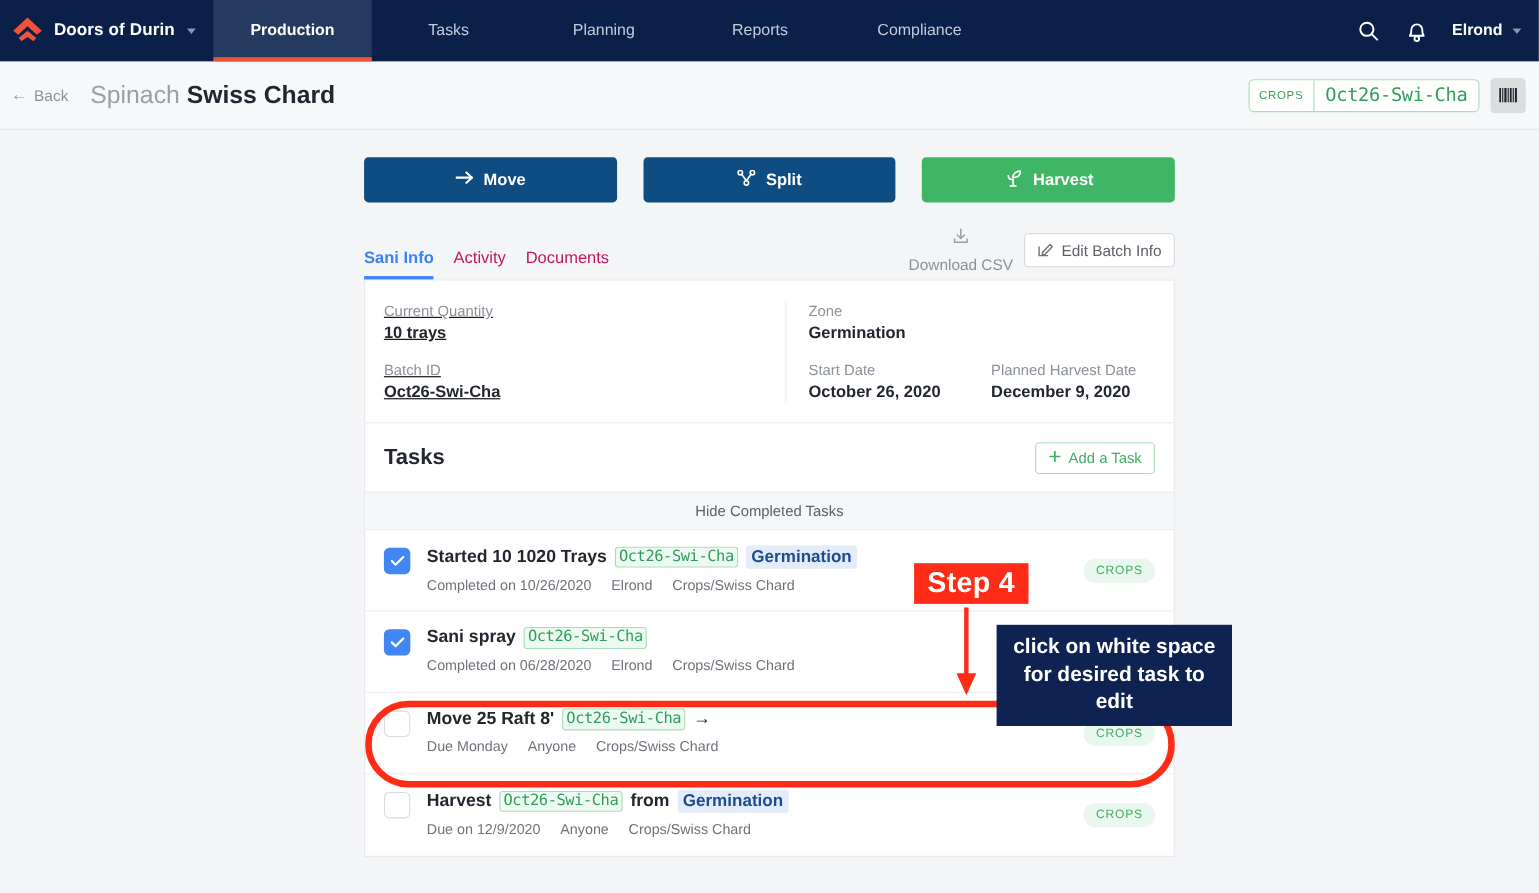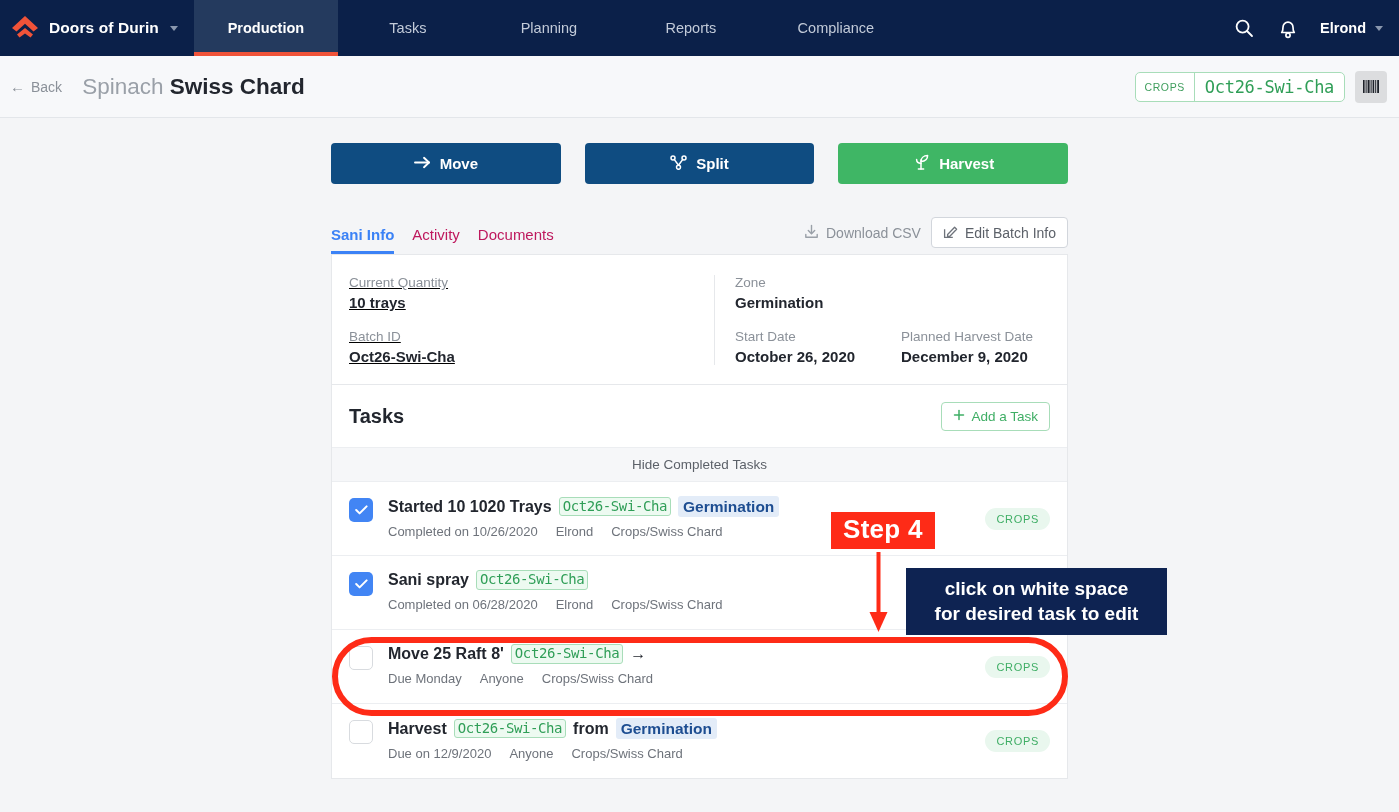--- a/index.html
+++ b/index.html
@@ -139,21 +139,21 @@
   .tab.active::after {
     content: ""; position: absolute; left: 0; right: 0; bottom: 0;
     height: 3px; background: #3b82f6;
   }
   .tabs-actions {
     margin-left: auto; display: flex; align-items: center; gap: 10px;
     padding-bottom: 6px;
   }
   .ghost-btn {
     display: flex; align-items: center; gap: 7px;
-    font-size: 14px; color: #8b9199;
+    font-size: 14px; color: #8b9199; flex-direction: column;
   }
   .outline-btn {
     display: flex; align-items: center; gap: 7px;
     font-size: 14px; color: #5c6169;
     border: 1px solid #d2d6dc; border-radius: 4px;
     height: 31px; padding: 0 11px; background: #fff;
   }
 
   
   .card {
@@ -240,21 +240,21 @@
     position: absolute; left: 831px; top: 512px;
     background: #fe2b17; color: #ffffff;
     font-size: 26px; font-weight: bold;
     padding: 3px 12px 6px 12px;
     letter-spacing: 0.3px; line-height: 1.08;
     z-index: 40;
   }
   .anno-arrow { position: absolute; left: 869px; top: 552px; z-index: 40; }
   .anno-tip {
     position: absolute; left: 906px; top: 568px;
-    width: 261px;
+    width: 214px;
     background: #0e2352; color: #ffffff;
     font-size: 19px; font-weight: bold;
     padding: 8px 10px 9px 10px;
     line-height: 1.32; text-align: center;
     z-index: 40;
   }
   .anno-ring {
     position: absolute; left: 332px; top: 637px;
     width: 736px; height: 79px;
     border: 6px solid #fe2b17; border-radius: 40px;

